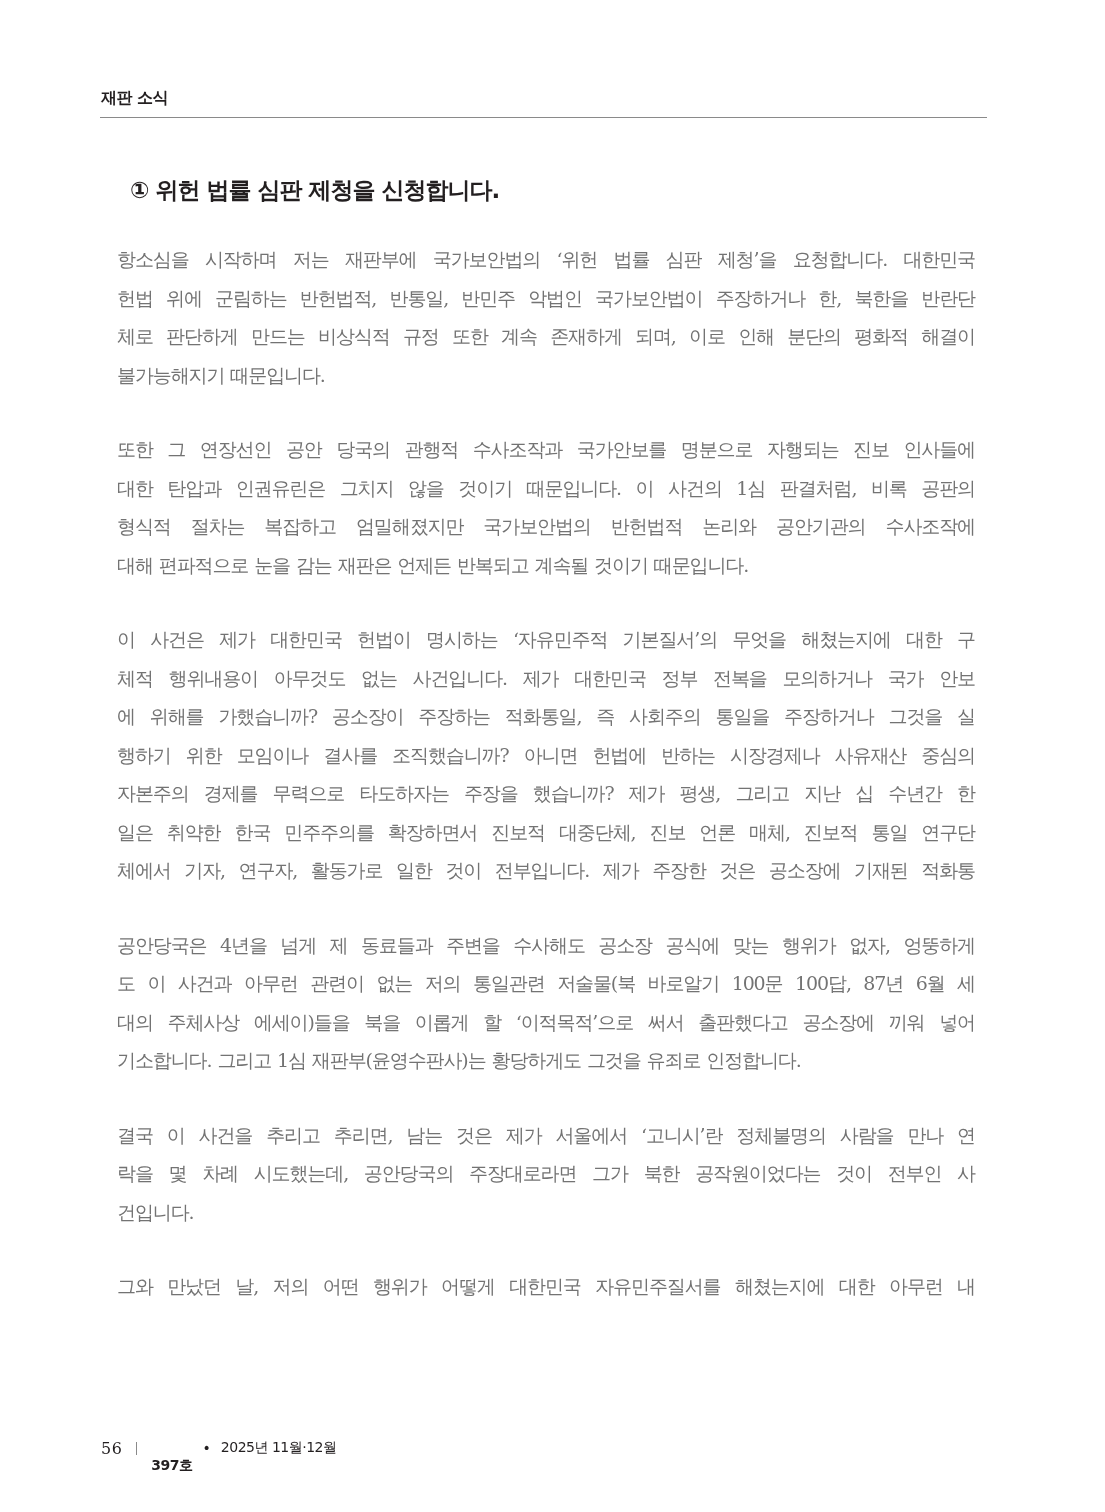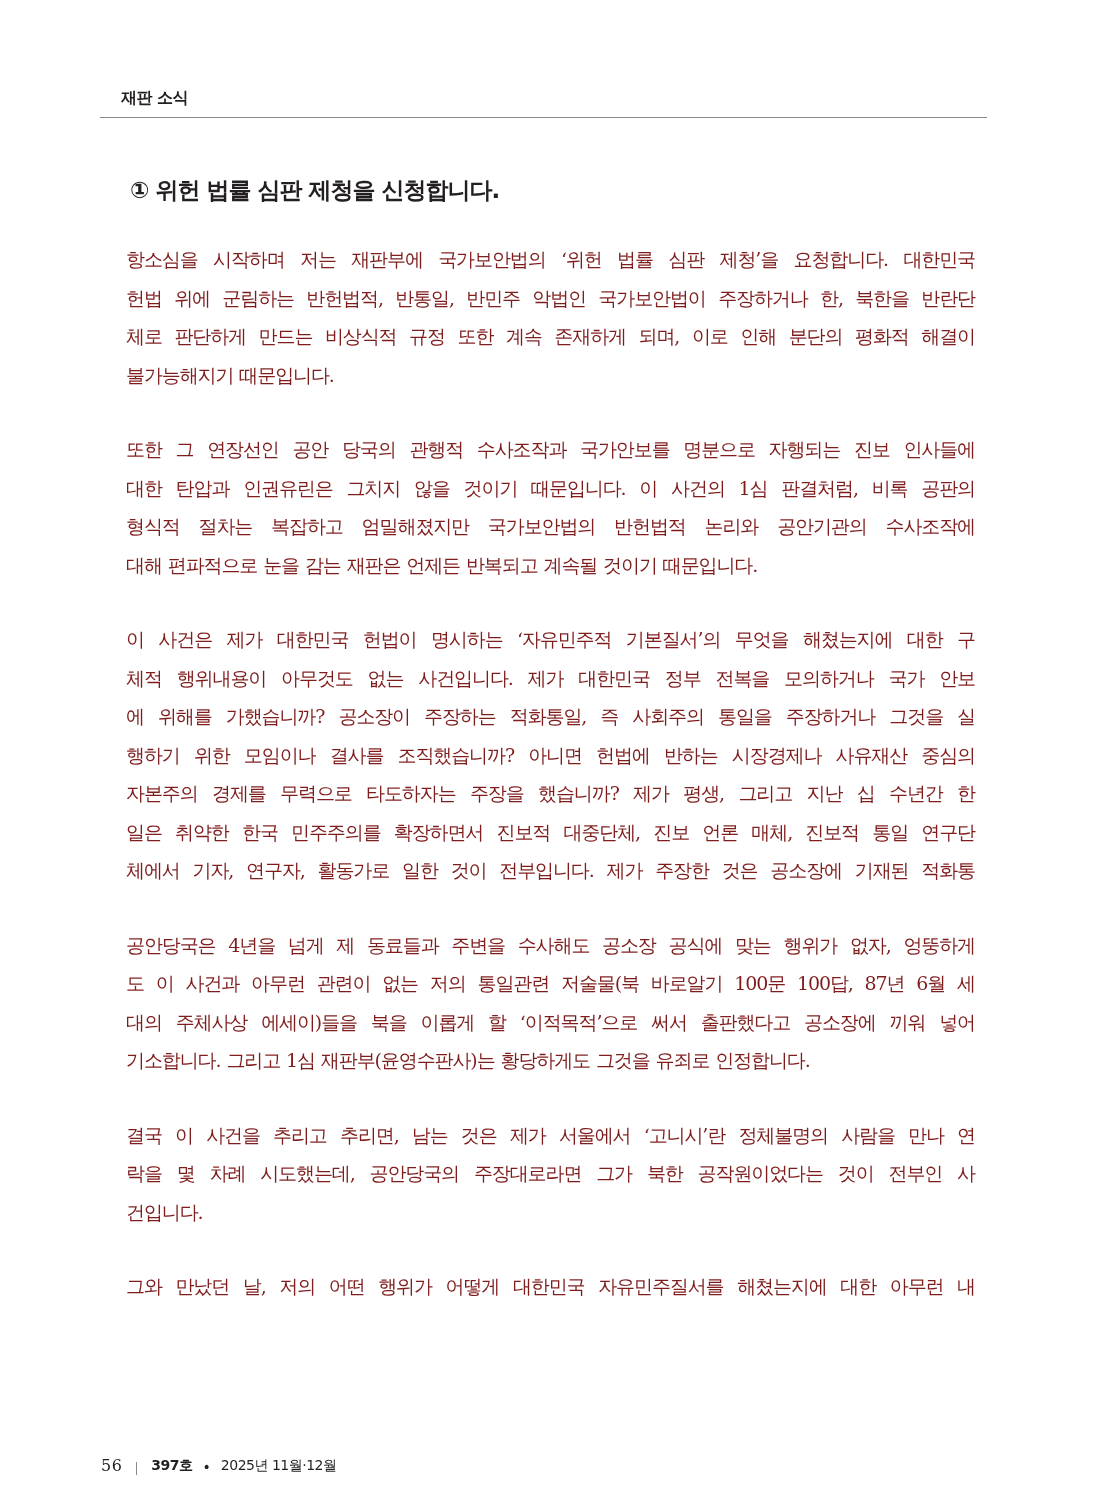--- a/index.html
+++ b/index.html
@@ -17,21 +17,20 @@
     }
     .section-label {
       position: absolute;
       left: 101px;
       top: 88px;
       font-family: "DejaVu Sans", "Liberation Sans", sans-serif;
       font-weight: bold;
       font-size: 16px;
       color: #231f20;
       letter-spacing: -0.5px;
-      margin-left: 20px;
     }
     .header-rule {
       position: absolute;
       left: 100px;
       top: 117px;
       width: 887px;
       height: 1px;
       background: #8a8a8a;
     }
     .article-heading {
@@ -45,47 +44,47 @@
       color: #231f20;
       margin: 13px;
     }
     .body-text {
       position: absolute;
       left: 117px;
       top: 240px;
       width: 858px;
     }
     .para {
-      margin: 0 0 36px 9px;
+      margin: 0 0 36px 0;
       font-size: 19px;
       line-height: 38.5px;
       letter-spacing: -1.1px;
       word-spacing: 1px;
       text-align: justify;
       text-align-last: left;
-      color: #7f1d1d;
+      color: #737373;
     }
     .para .line {
       display: block;
       white-space: nowrap;
       text-align: justify;
       text-align-last: justify;
     }
     .para .line.last {
       text-align-last: left;
     }
     .footer {
       position: absolute;
       left: 101px;
       top: 1421px;
       font-family: "DejaVu Sans", "Liberation Sans", sans-serif;
       font-size: 14px;
       color: #231f20;
       display: flex;
-      align-items: flex-end;
+      align-items: center;
       gap: 10px;
     }
     .footer .page-num {
       font-family: "DejaVu Serif", "Liberation Serif", serif;
       font-size: 16px;
       letter-spacing: 0.5px;
     }
     .footer .sep {
       width: 1px;
       height: 13px;

